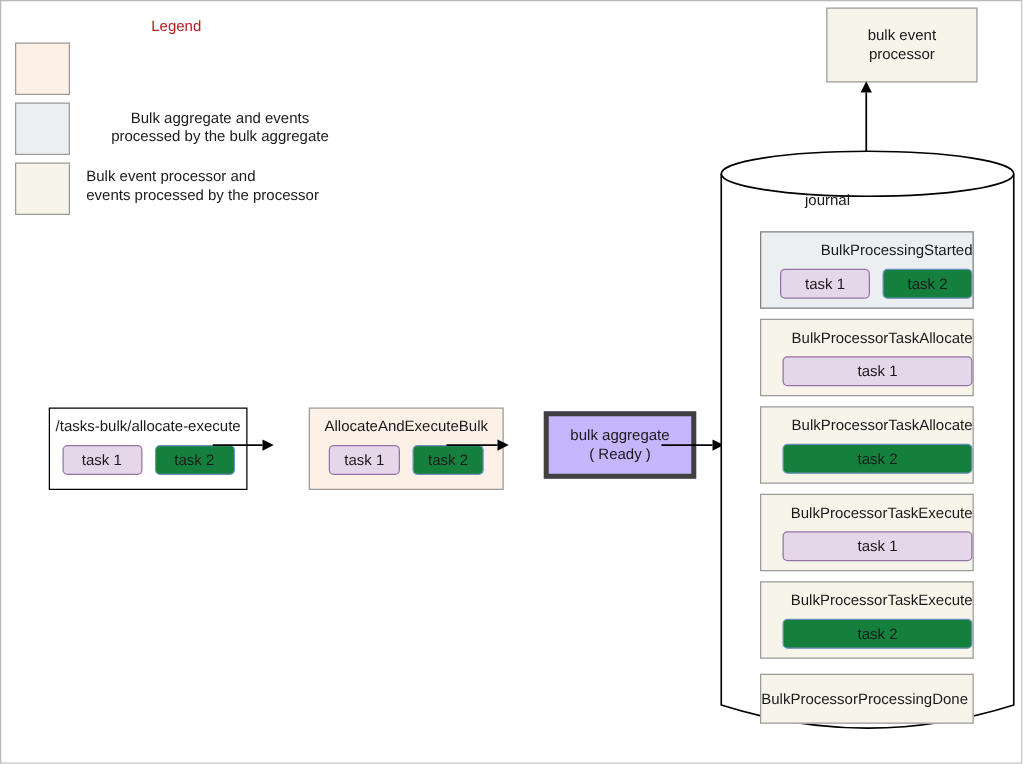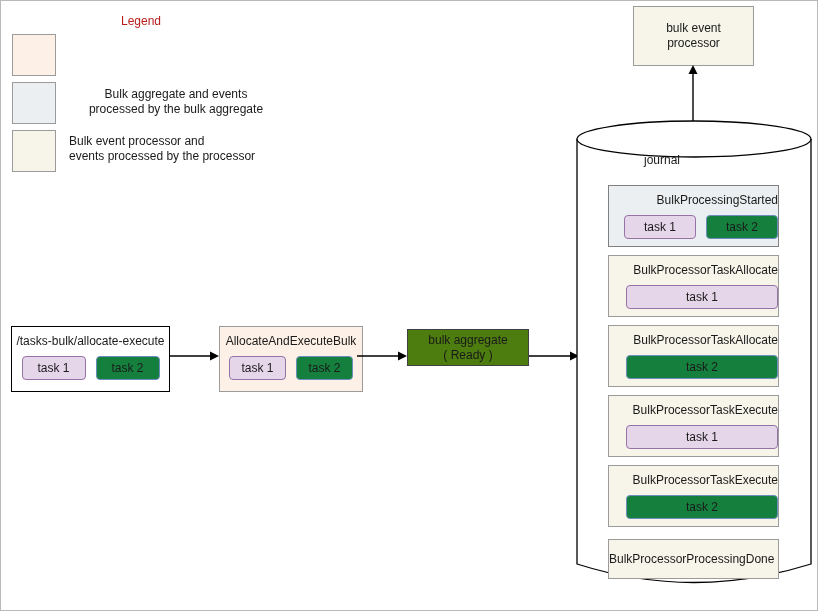--- a/index.html
+++ b/index.html
@@ -41,20 +41,21 @@
     white-space: pre-line;
   }
 
   
   .box {
     display: flex;
     flex-direction: column;
     align-items: center;
     justify-content: flex-start;
     padding-top: 7px;
+    margin-left: 28px;
   }
   .box-title {
     font-size: 12px;
     line-height: 15px;
     text-align: center;
     color: #1a1a1a;
     white-space: pre-line;
   }
   .chip-row {
     display: flex;
@@ -143,34 +144,34 @@
       <div class="chip task1" style="width:62px;">task 1</div>
       <div class="chip task2" style="width:62px;">task 2</div>
     </div>
   </div>
 
   <svg class="abs" style="left:169px; top:345px;" width="49" height="20">
     <line class="arrow-line" x1="0" y1="10" x2="40" y2="10"></line>
     <polygon class="arrow-head" points="40,5.5 49,10 40,14.5"></polygon>
   </svg>
 
-  <div class="abs box" style="left:218px; top:325px; width:144px; height:66px; background:#fdf0e6; border:1px solid #9b9b9b;">
+  <div class="abs box" style="left:218px; top:325px; width:156px; height:66px; background:#fdf0e6; border:1px solid #9b9b9b;">
     <div class="box-title">AllocateAndExecuteBulk</div>
     <div class="chip-row">
       <div class="chip task1" style="width:55px;">task 1</div>
       <div class="chip task2" style="width:55px;">task 2</div>
     </div>
   </div>
 
   <svg class="abs" style="left:356px; top:345px;" width="50" height="20">
     <line class="arrow-line" x1="0" y1="10" x2="41" y2="10"></line>
     <polygon class="arrow-head" points="41,5.5 50,10 41,14.5"></polygon>
   </svg>
 
-  <div class="abs box box-center" style="left:406px; top:328px; width:122px; height:37px; background:#4d7c0f; border:1px solid #404040;">
+  <div class="abs box box-center" style="left:406px; top:328px; width:122px; height:54px; background:#c4b5fd; border:4px solid #404040;">
     <div class="box-title">bulk aggregate
 ( Ready )</div>
   </div>
 
   <svg class="abs" style="left:528px; top:345px;" width="50" height="20">
     <line class="arrow-line" x1="0" y1="10" x2="41" y2="10"></line>
     <polygon class="arrow-head" points="41,5.5 50,10 41,14.5"></polygon>
   </svg>
 
   <div class="abs box box-center" style="left:632px; top:5px; width:121px; height:60px; background:#f7f4ea; border:1px solid #9b9b9b;">

